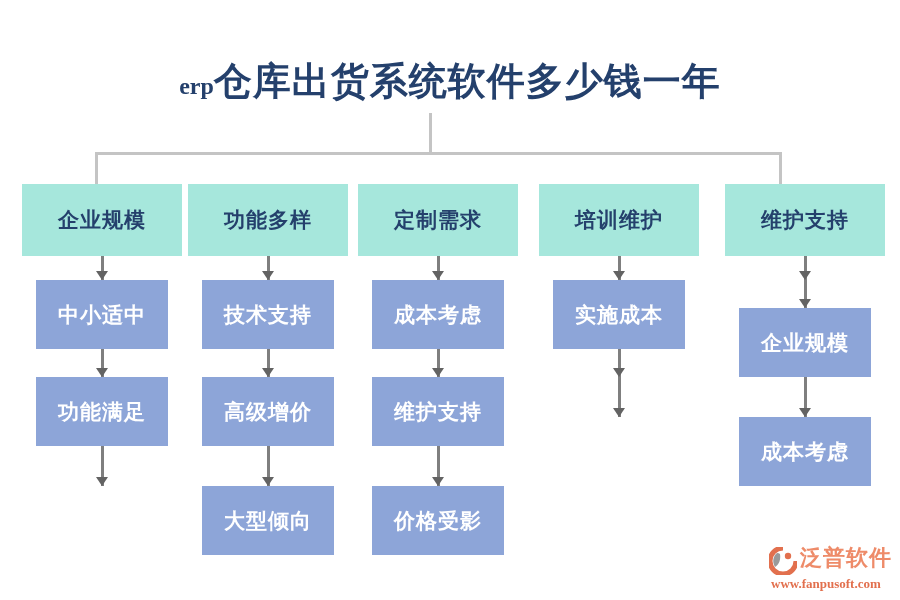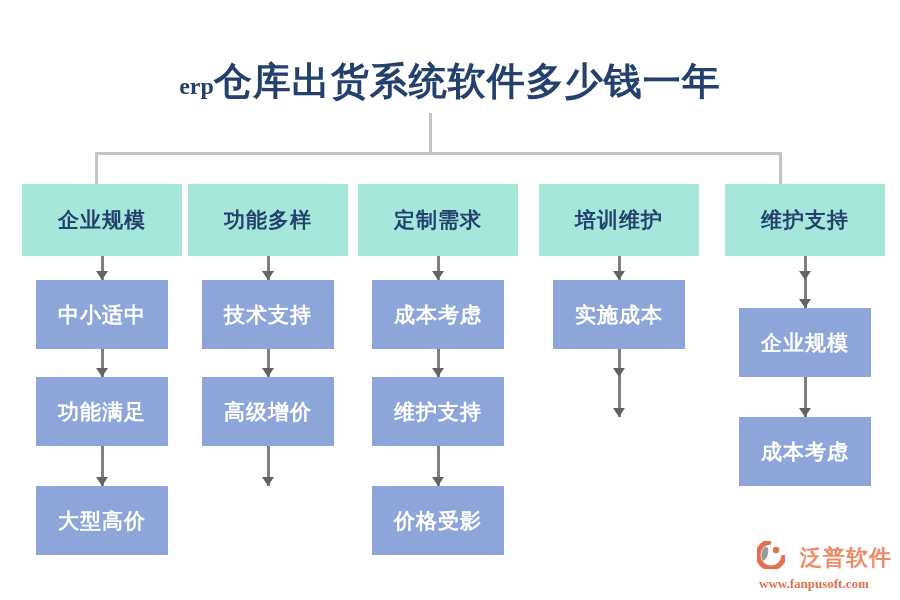--- a/index.html
+++ b/index.html
@@ -109,35 +109,35 @@
     position: absolute;
     right: 8px;
     bottom: 10px;
     display: flex;
     flex-direction: column;
     align-items: flex-start;
     line-height: 1;
   }
   .wm-row {
     display: flex;
-    align-items: flex-end;
-    gap: 15px;
+    align-items: flex-start;
+    gap: 3px;
   }
   .wm-brand {
     color: var(--brand);
     font-size: 22px;
     font-weight: bold;
     letter-spacing: 1px;
   }
   .wm-url {
     color: var(--brand-url);
     font-size: 13px;
     font-weight: bold;
     font-family: "Liberation Serif", "DejaVu Serif", serif;
-    margin-top: 8px;
+    margin-top: 2px;
     margin-left: 2px;
   }
 </style>
 </head>
 <body>
 
 <div class="canvas">
 
   <div class="title"><span class="latin">erp</span><span>仓库出货系统软件多少钱一年</span></div>
 
@@ -146,30 +146,30 @@
   <div class="cline drop-left"></div>
   <div class="cline drop-right"></div>
 
   <div class="col col-0">
     <div class="head-box">企业规模</div>
     <div class="arrow a1"></div>
     <div class="item-box">中小适中</div>
     <div class="arrow a2"></div>
     <div class="item-box">功能满足</div>
     <div class="arrow a3"></div>
-    <div class="item-box">大型高价</div>
   </div>
 
   <div class="col col-1">
     <div class="head-box">功能多样</div>
     <div class="arrow a1"></div>
     <div class="item-box">技术支持</div>
     <div class="arrow a2"></div>
     <div class="item-box">高级增价</div>
     <div class="arrow a3"></div>
+    <div class="item-box">大型倾向</div>
   </div>
 
   <div class="col col-2">
     <div class="head-box">定制需求</div>
     <div class="arrow a1"></div>
     <div class="item-box">成本考虑</div>
     <div class="arrow a2"></div>
     <div class="item-box">维护支持</div>
     <div class="arrow a3"></div>
     <div class="item-box">价格受影</div>

